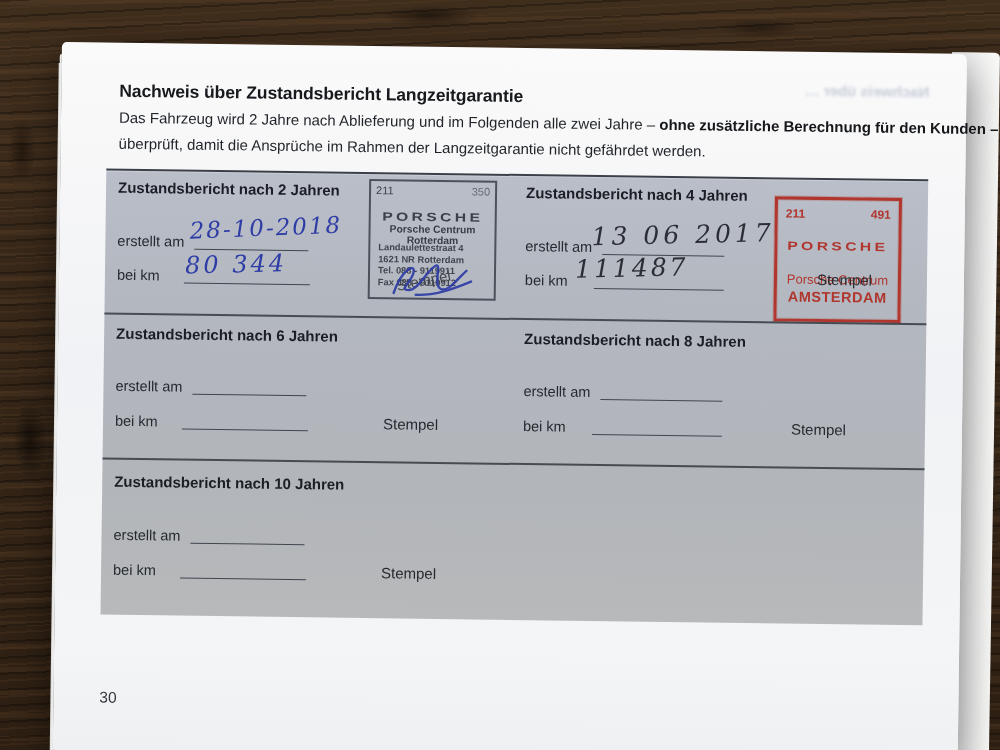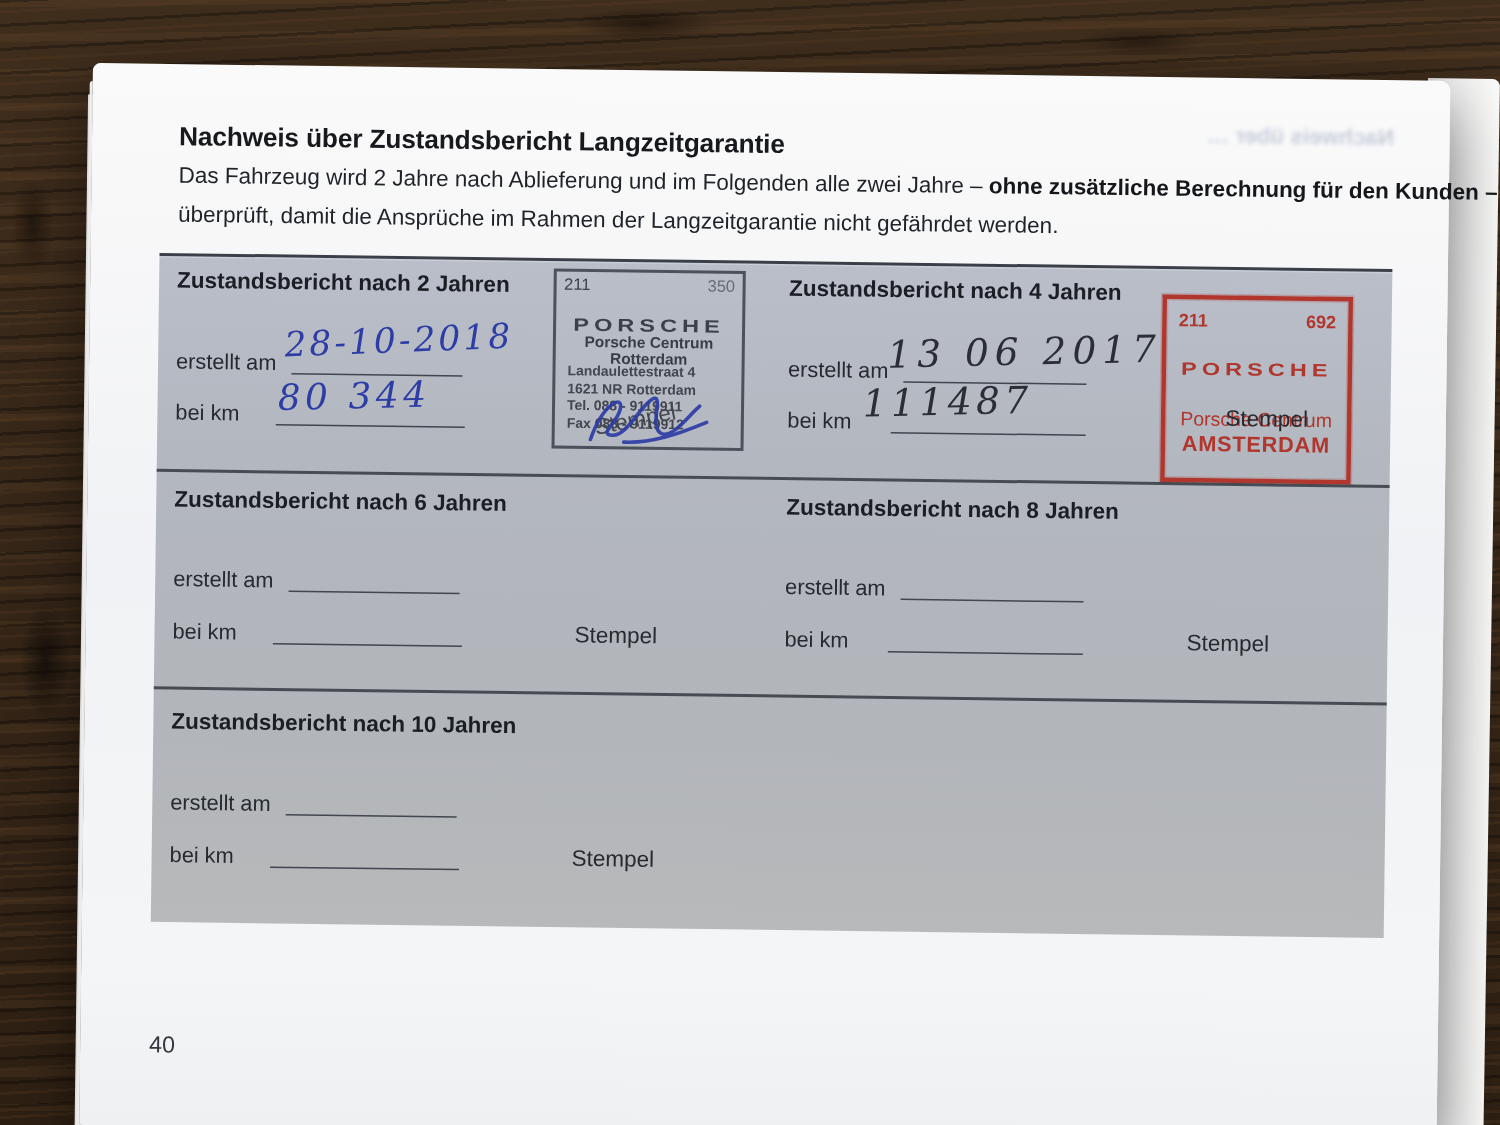--- a/index.html
+++ b/index.html
@@ -153,21 +153,21 @@
       <div class="field" style="left:420px;top:96px">
         <span>bei km</span>
         <span class="fline" style="width:130px;margin-left:22px"></span>
       </div>
       <div class="hand ink-dark" style="left:486px;top:42px;font-size:25px;letter-spacing:4px;transform:rotate(-2deg)">13 06 2017</div>
       <div class="hand ink-dark" style="left:470px;top:76px;font-size:25px;letter-spacing:3px;transform:rotate(-2deg)">111487</div>
 
       <div class="stamp-ams">
         <div class="codes">
           <span>211</span>
-          <span>692</span>
+          <span>491</span>
         </div>
         <div class="wordmark">PORSCHE</div>
         <div class="dealer">Porsche Centrum</div>
         <div class="stempel-under-ams">Stempel</div>
         <div class="city">AMSTERDAM</div>
       </div>
     </div>
 
     <div class="rrow row2">
       <div class="boxtitle" style="left:12px;top:10px">Zustandsbericht nach 6 Jahren</div>
@@ -201,14 +201,14 @@
       </div>
       <div class="field" style="left:12px;top:102px">
         <span>bei km</span>
         <span class="fline" style="width:126px;margin-left:20px"></span>
       </div>
       <div class="stempel" style="left:280px;top:101px">Stempel</div>
     </div>
 
   </div>
 
-  <div class="pagenum">40</div>
+  <div class="pagenum">30</div>
 </div>
 
 </body></html>

